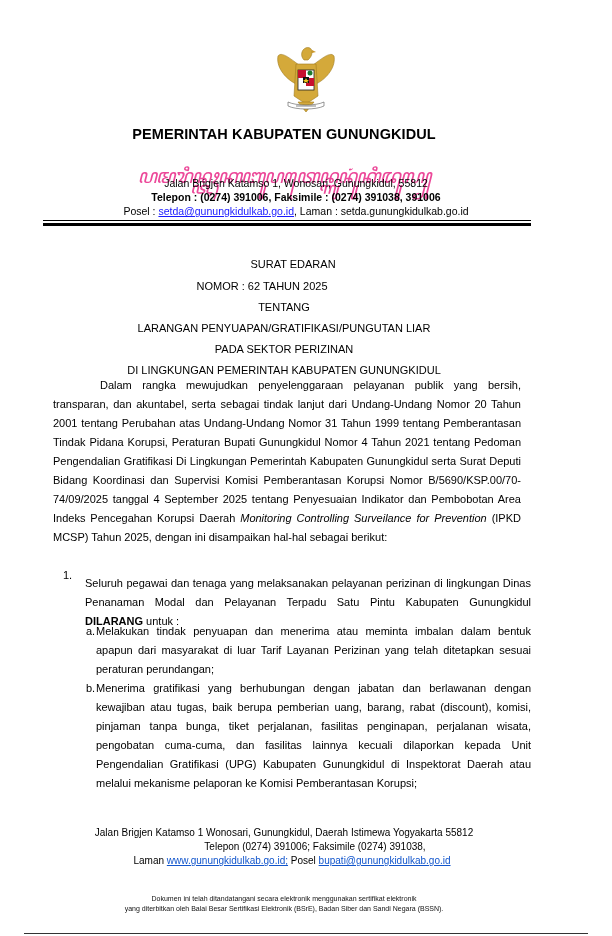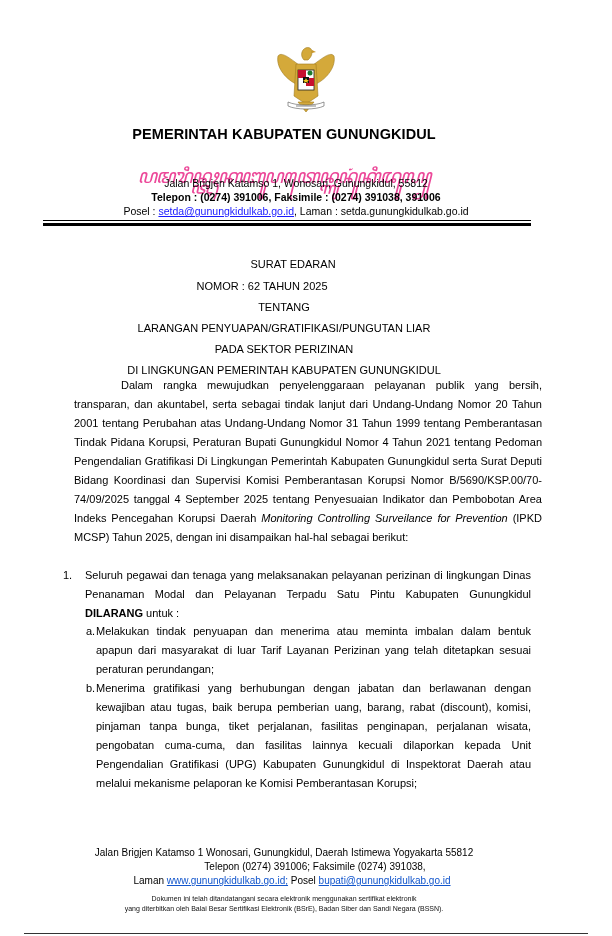--- a/index.html
+++ b/index.html
@@ -19,31 +19,31 @@
   .rule-thin { left: 43px; width: 488px; top: 220px; height: 1px; background: #000; }
   .rule-thick { left: 43px; width: 488px; top: 223px; height: 3px; background: #000; }
   .se { font-size: 11px; }
   .se1 { top: 258px; margin-left: 9px; }
   .se2 { top: 280px; }
   .se3 { top: 301px; }
   .se4 { top: 322px; }
   .se5 { top: 343px; }
   .se6 { top: 364px; }
   .body-text { font-size: 11px; line-height: 19px; text-align: justify; }
-  .para { left: 74px; width: 468px; top: 376px; }
+  .para { left: 53px; width: 468px; top: 376px; }
   .para .indent { display: inline-block; width: 47px; }
   .item1 { left: 63px; width: 468px; top: 566px; }
   .num { position: absolute; left: 0; top: 0; }
-  .item-body { margin-left: 22px; }
+  .item-body { margin-left: 22px; margin-top: 8px; }
   .sub { left: 86px; width: 445px; }
   .sub-a { top: 622px; }
   .sub-b { top: 679px; }
   .sub .letter { position: absolute; left: 0; top: 0; }
   .sub .txt { margin-left: 10px; }
-  .footer-addr { font-size: 10px; line-height: 14px; margin-top: 20px; }
+  .footer-addr { font-size: 10px; line-height: 14px; }
   .f1 { top: 826px; }
   .f2 { top: 840px; padding-left: 31px; }
   .f3 { top: 854px; left: 8px; }
   .bsre { font-size: 7px; line-height: 10px; color:#111; }
   .b1 { top: 894px; }
   .b2 { top: 904px; }
   .bottom-rule { left: 24px; width: 564px; top: 933px; height: 1px; background: #333; }
   b { font-weight: bold; }
 </style>
 </head>

